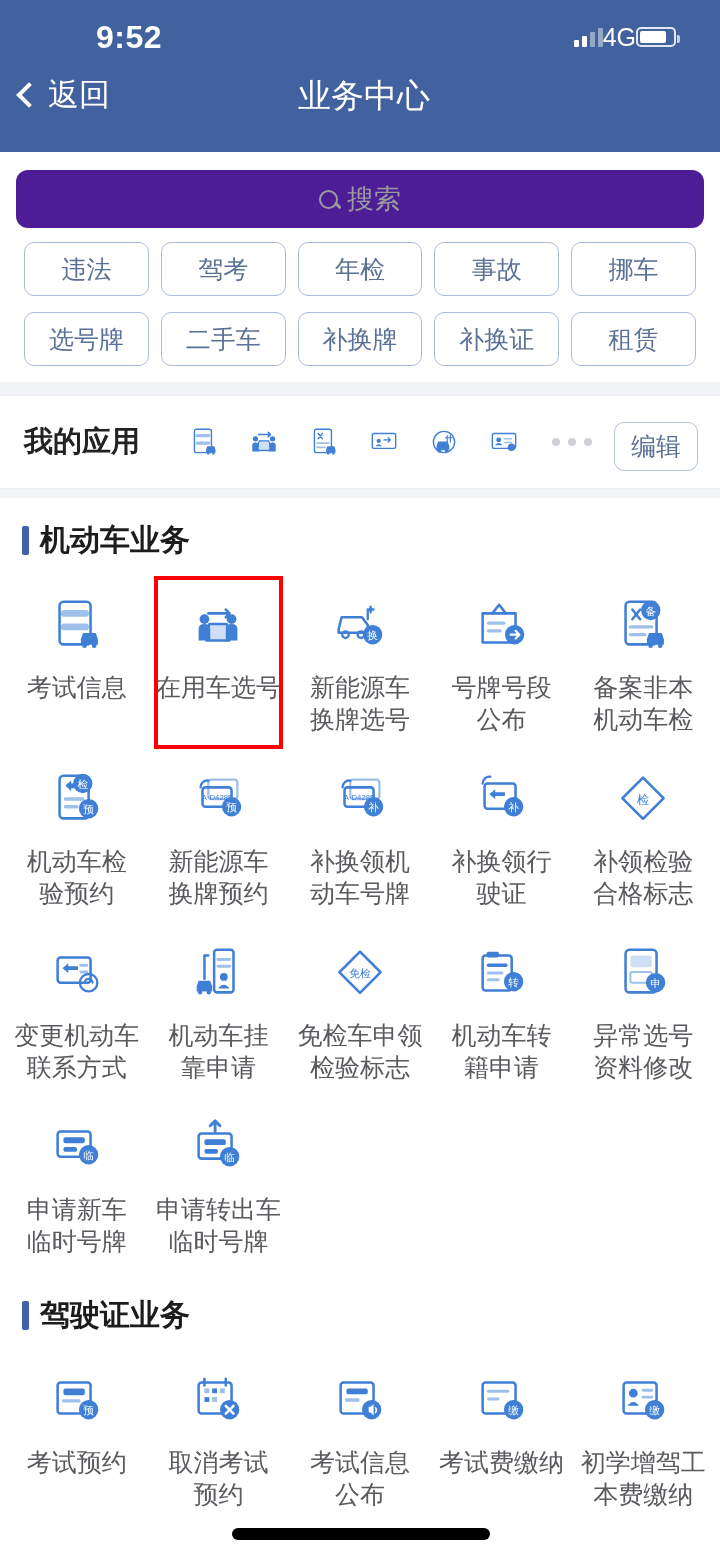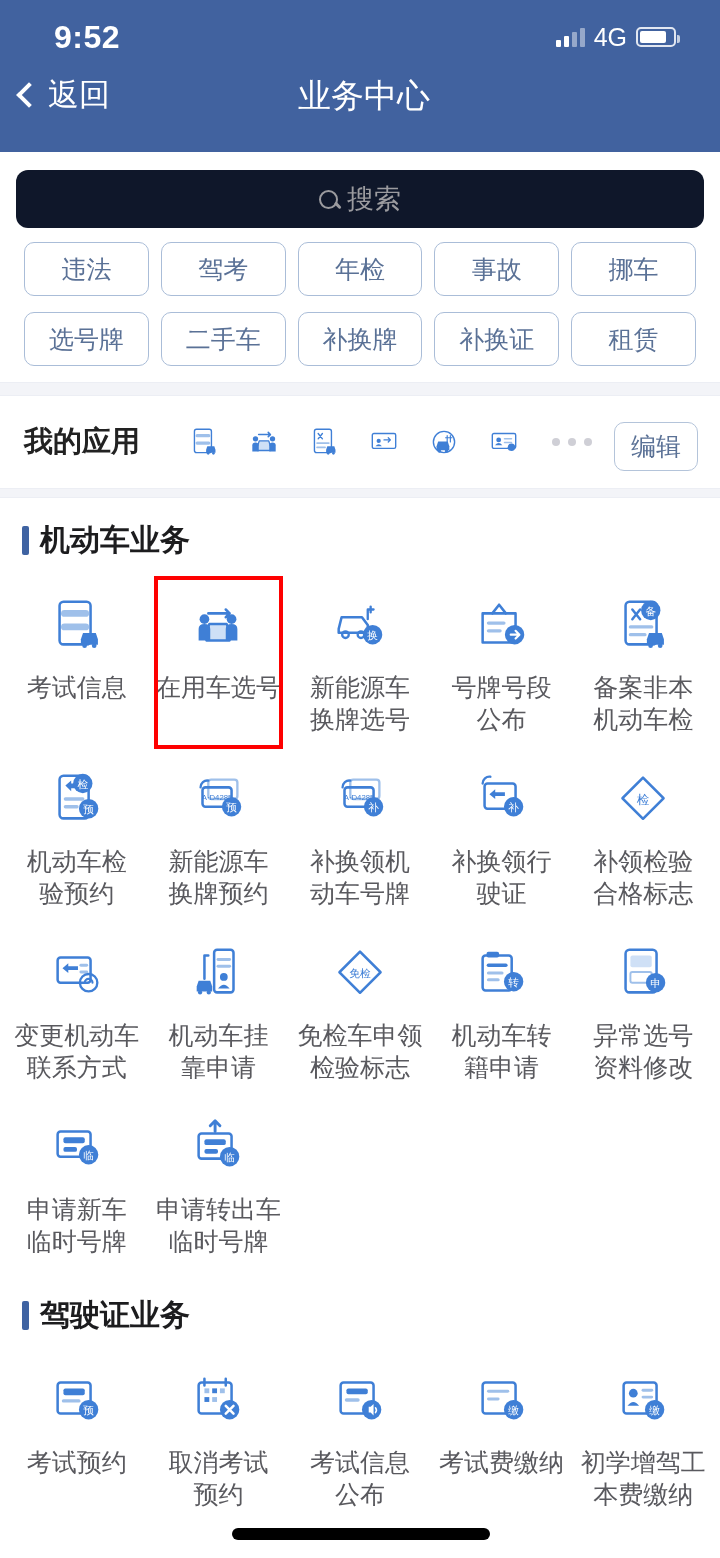--- a/index.html
+++ b/index.html
@@ -18,22 +18,22 @@
     height:152px;
     width:100%;
     position:relative;
   }
   .statusbar {
     height:74px;
     display:flex; align-items:center;
     justify-content:space-between;
     padding:0 44px 0 54px;
   }
-  .clock { color:#fff; font-size:32px; font-weight:bold; letter-spacing:.5px; }
-  .statusright { display:flex; align-items:center; gap:9px; }
+  .clock { color:#fff; font-size:32px; font-weight:bold; letter-spacing:.5px;margin-left:42px; }
+  .statusright { display:flex; align-items:center; }
   .signal { display:flex; align-items:flex-end; gap:3px; height:19px; }
   .signal i { display:block; width:5px; background:#fff; border-radius:1px; }
   .signal i.b1 { height:7px; }
   .signal i.b2 { height:11px; }
   .signal i.b3 { height:15px; opacity:.45; }
   .signal i.b4 { height:19px; opacity:.45; }
   .net { color:#fff; font-size:25px; font-weight:500; }
   .battery { position:relative; width:40px; height:20px; border:2px solid rgba(255,255,255,.85);
              border-radius:5px; padding:2px; }
   .battery .lvl { background:#fff; height:100%; width:82%; border-radius:2px; }
@@ -43,21 +43,21 @@
   .navbar { height:78px; display:flex; align-items:flex-start; position:relative; }
   .backbtn { display:flex; align-items:center; gap:8px; padding-left:20px; cursor:pointer; }
   .chev { width:18px; height:18px; border-left:4px solid #fff; border-bottom:4px solid #fff;
           transform:rotate(45deg); margin-right:2px; }
   .backtxt { color:#fff; font-size:31px; }
   .navtitle { position:absolute; left:8px; right:0; text-align:center; color:#fff;
               font-size:33px; font-weight:500; pointer-events:none; }
 
   
   .searchwrap { padding:18px 16px 0 16px; background:#fff; }
-  .searchbox { height:58px; background:#0f172a; border-radius:12px; display:flex;
+  .searchbox { height:58px; background:#4c1d95; border-radius:12px; display:flex;
                align-items:center; justify-content:center; gap:9px; }
   .mag { width:19px; height:19px; border:2.5px solid #9b9b9f; border-radius:50%; position:relative; }
   .mag:after { content:""; position:absolute; width:8px; height:2.5px; background:#9b9b9f;
                right:-6px; bottom:0px; transform:rotate(45deg); border-radius:2px; }
   .searchph { color:#9b9b9f; font-size:27px; }
 
   
   .chips { padding:14px 24px 16px 24px; display:grid; grid-template-columns:repeat(5,1fr);
            gap:16px 12px; background:#fff; }
   .chip { height:54px; border:1.6px solid #aabdd8; border-radius:10px; display:flex;

